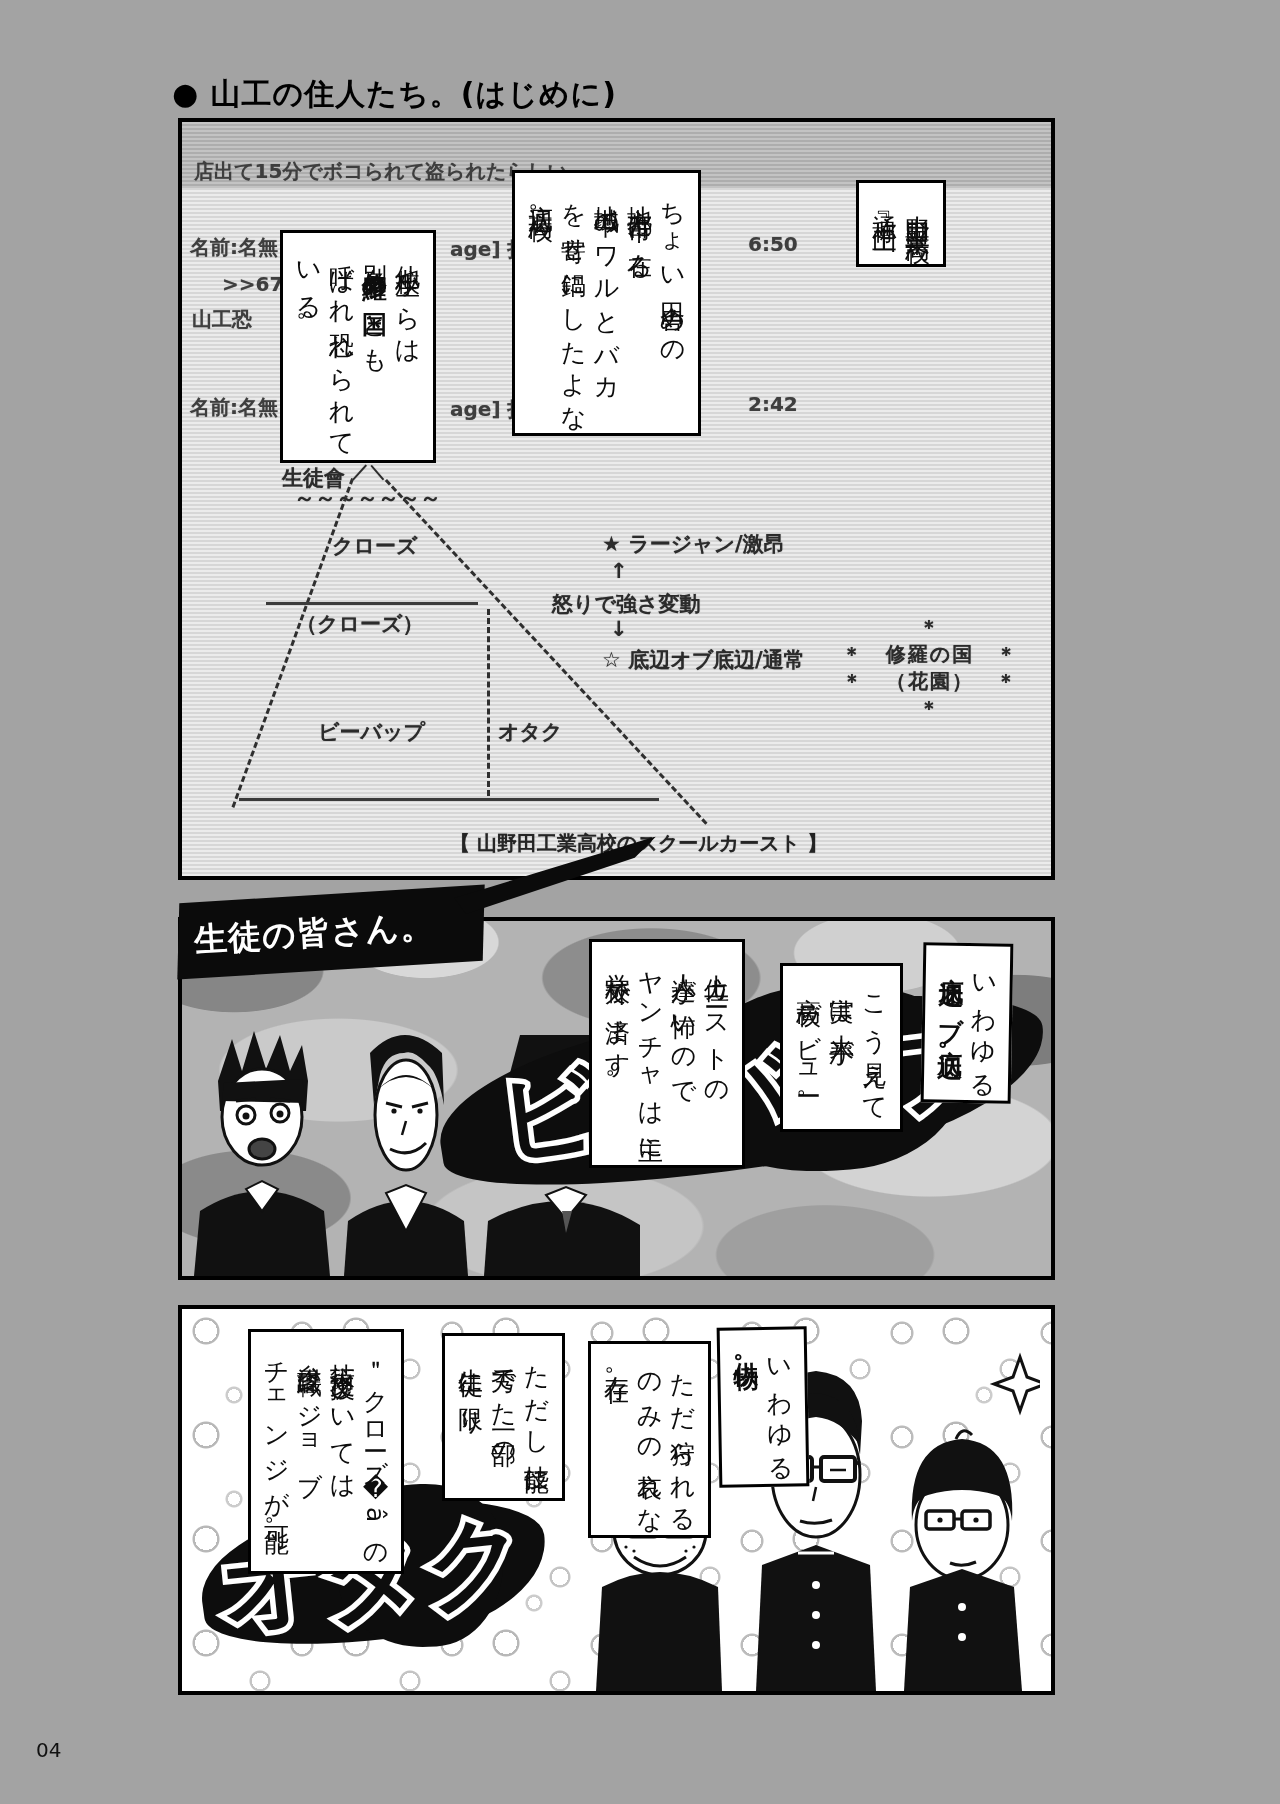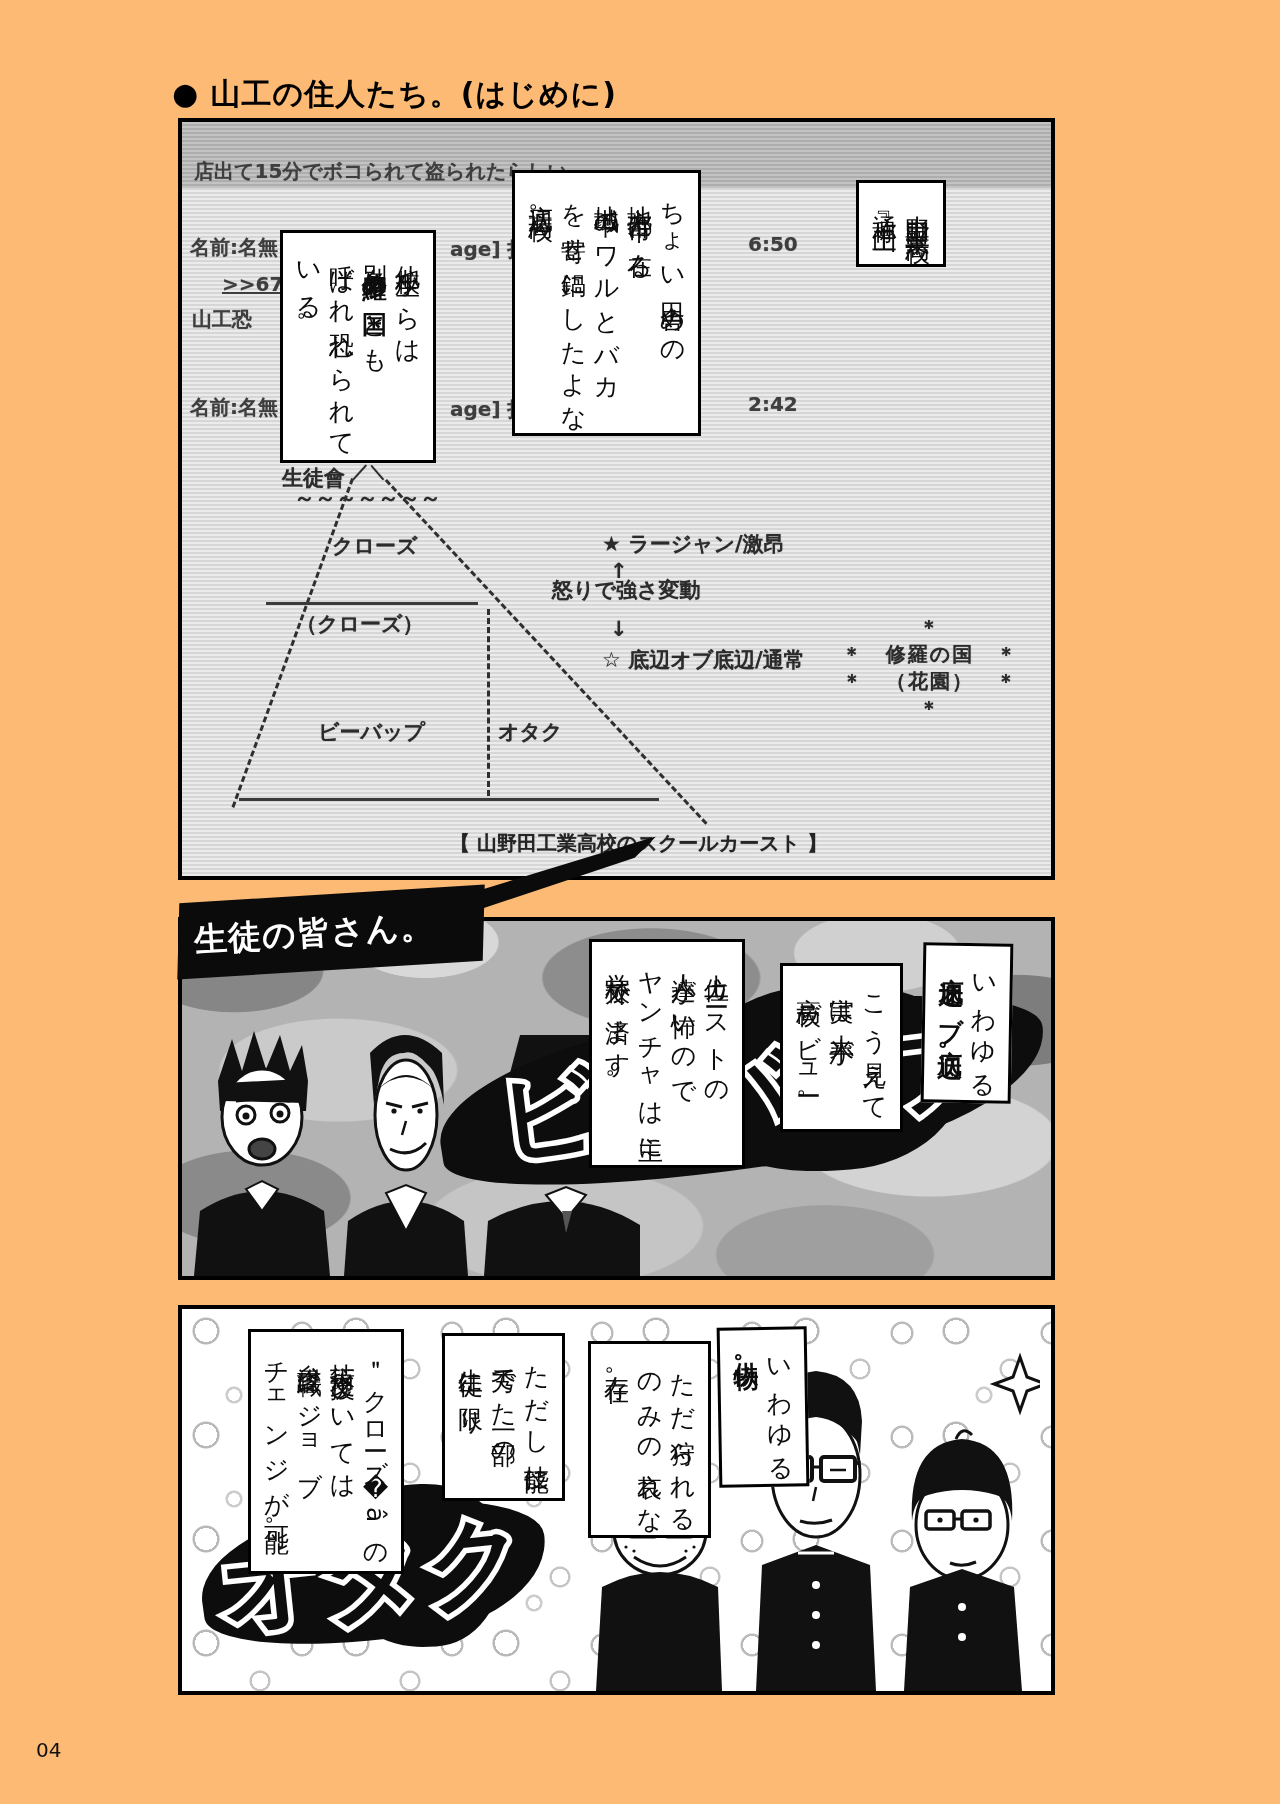--- a/index.html
+++ b/index.html
@@ -1,16 +1,16 @@
 <!DOCTYPE html>
 <html><head>
 <meta charset="utf-8">
 <style>
   html,body{margin:0;padding:0;background:#fff}
-  .page{position:relative;width:1280px;height:1804px;background:#fdba74;
+  .page{position:relative;width:1280px;height:1804px;background:#a3a3a3;
         font-family:"DejaVu Sans",sans-serif;color:#111;overflow:hidden}
 
   
   .page-title{position:absolute;left:172px;top:74px;font-size:30px;font-weight:900;
               letter-spacing:1px;color:#000;white-space:nowrap}
   .page-number{position:absolute;left:36px;top:1738px;font-size:20px;color:#111}
 
   
   .panel{position:absolute;border:4px solid #000;box-sizing:border-box}
   .panel1{left:178px;top:118px;width:877px;height:762px;
@@ -34,21 +34,21 @@
             radial-gradient(circle at 78px 60px,transparent 8px,#c4c4c4 8px 10px,transparent 11px),
             radial-gradient(circle at 120px 24px,transparent 9px,#bcbcbc 9px 11px,transparent 12px),
             radial-gradient(circle at 52px 86px,transparent 6px,#cccccc 6px 8px,transparent 9px);
           background-size:150px 104px}
 
   
   .p1-darkband{position:absolute;left:0;top:0;right:0;height:66px;
                background:repeating-linear-gradient(180deg,#c3c3c3 0 2px,#adadad 2px 4px)}
   .bbs{position:absolute;color:#3e3e3e;font-weight:700;font-size:20px;
        text-shadow:0 0 1px #8a8a8a;white-space:nowrap}
-  .bbs-anchor{text-decoration:underline}
+  .bbs-anchor{}
 
   
   .vbox{position:absolute;background:#fff;border:3px solid #000;
         writing-mode:vertical-rl;text-orientation:mixed;white-space:pre-line;
         font-size:25px;line-height:1.32;letter-spacing:4px;padding:12px 9px;
         font-weight:500;color:#0d0d0d}
   .vbox b{font-weight:900}
 
   
   .caste-label{position:absolute;color:#2b2b2b;font-weight:600;font-size:21px;
@@ -118,21 +118,21 @@
     <div class="caste-label" style="left:100px;top:342px">生徒會</div>
     <div class="caste-label" style="left:170px;top:338px;font-size:17px">／＼</div>
     <div class="caste-label" style="left:112px;top:362px">～～～～～～～</div>
     <div class="caste-label" style="left:150px;top:410px">クローズ</div>
     <div class="caste-label" style="left:114px;top:488px">（クローズ）</div>
     <div class="caste-label" style="left:136px;top:596px">ビーバップ</div>
     <div class="caste-label" style="left:316px;top:596px">オタク</div>
 
     <div class="caste-label" style="left:420px;top:408px">★ ラージャン/激昂</div>
     <div class="caste-label" style="left:428px;top:437px">↑</div>
-    <div class="caste-label" style="left:370px;top:454px">怒りで強さ変動</div>
+    <div class="caste-label" style="left:370px;top:468px">怒りで強さ変動</div>
     <div class="caste-label" style="left:428px;top:495px">↓</div>
     <div class="caste-label" style="left:420px;top:524px">☆ 底辺オブ底辺/通常</div>
 
     <div class="girls">
       <div>＊</div>
       <div>＊　修羅の国　＊</div>
       <div>＊　（花園）　＊</div>
       <div>＊</div>
     </div>
 

